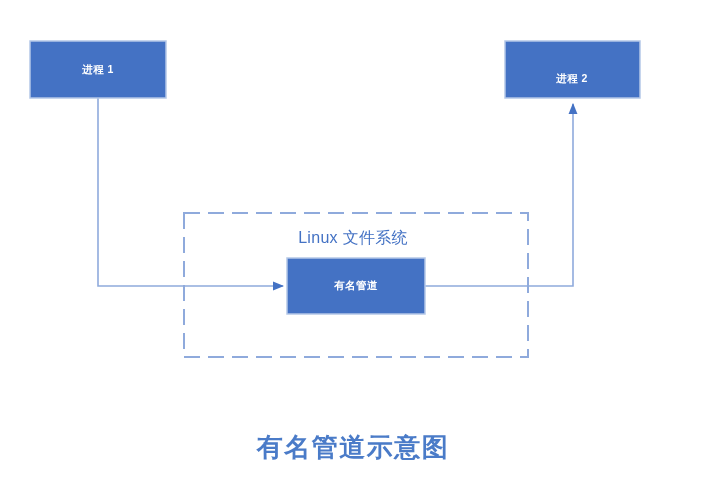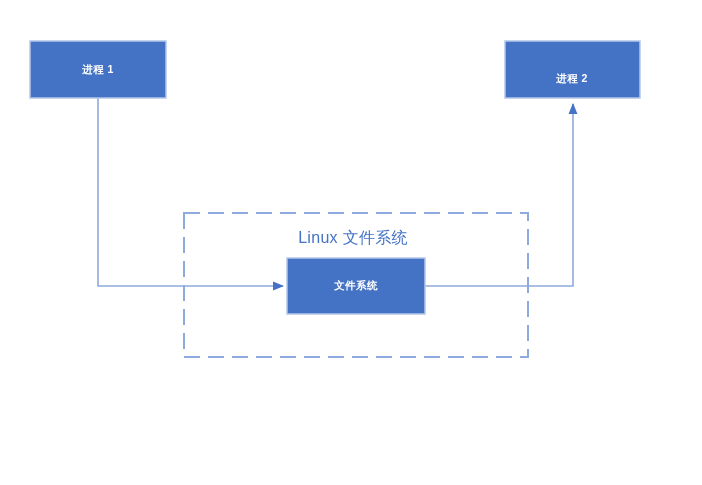--- a/index.html
+++ b/index.html
@@ -79,20 +79,21 @@
 
     <rect id="node-rect-0" x="30" y="41" width="136" height="57" fill="#4472C4" stroke="#B4C7E7" stroke-width="1.5"></rect>
 
     <rect id="node-rect-1" x="287" y="258" width="138" height="56" fill="#4472C4" stroke="#B4C7E7" stroke-width="1.5"></rect>
 
     <rect id="node-rect-2" x="505" y="41" width="135" height="57" fill="#4472C4" stroke="#B4C7E7" stroke-width="1.5"></rect>
   </svg>
 
   <div class="node-label" style="left: 98px; top: 70px; color: rgb(255, 255, 255);">进程 1</div>
 
-  <div class="node-label" style="left: 356px; top: 286px; color: rgb(255, 255, 255);">文件系统</div>
+  <div class="node-label" style="left: 356px; top: 286px; color: rgb(255, 255, 255);">有名管道</div>
 
   <div class="node-label" style="left: 572px; top: 70px; color: rgb(255, 255, 255); margin-top: 9px;">进程 2</div>
 
   <div class="region-label" style="left: 353px; top: 238px; color: rgb(68, 114, 196);">Linux 文件系统</div>
 
+  <div class="figure-title" style="left: 353px; top: 447px; color: rgb(74, 123, 200);">有名管道示意图</div>
 
 </div>
 
 </body></html>

